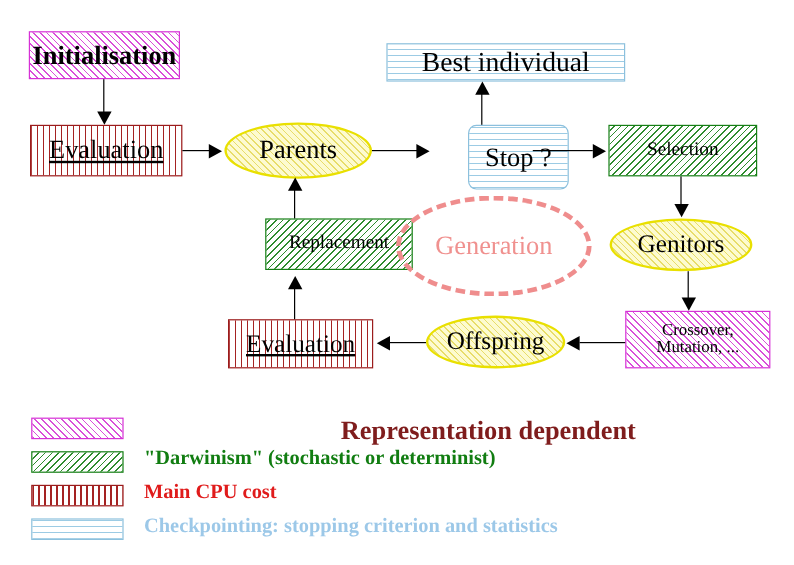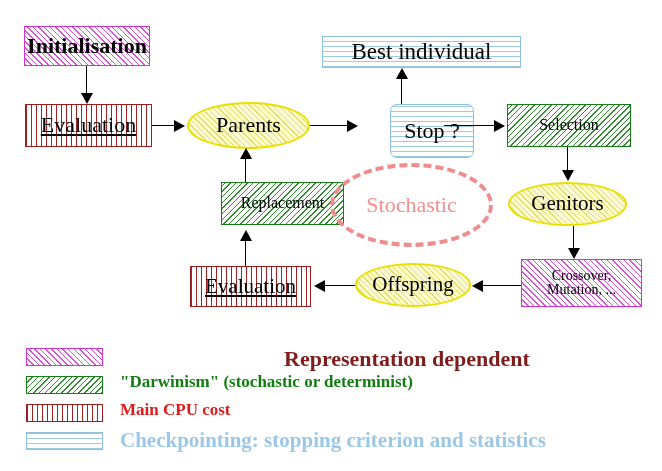--- a/index.html
+++ b/index.html
@@ -190,21 +190,21 @@
 
   <div class="node fill-red-vert" style="left:190px; top:266px; width:121px; height:41px; font-size:21px;">
     <span class="node-label">Evaluation</span>
   </div>
 
   <div class="node fill-green-diag" style="left:184px; top:182px; width:123px; height:43px; font-size:16px;margin-left:37px;">
     <span class="node-label">Replacement</span>
   </div>
 
   <div class="generation-ellipse" style="left:330px; top:163px; width:163px; height:84px; font-size:22px;">
-    <span class="node-label">Stochastic</span>
+    <span class="node-label">Generation</span>
   </div>
 
   <div class="edge edge-v" style="left:86px; top:66px; height:30px;"></div>
   <div class="arrow arrow-d" style="left:81px; top:93px;"></div>
 
   <div class="edge edge-h" style="left:152px; top:125px; width:27px;"></div>
   <div class="arrow arrow-r" style="left:174px; top:120px;"></div>
 
   <div class="edge edge-h" style="left:310px; top:125px; width:41px;"></div>
   <div class="arrow arrow-r" style="left:347px; top:120px;"></div>
@@ -236,15 +236,15 @@
   <div class="legend-swatch sw-magenta" style="left:26px; top:348px;"></div>
   <div class="legend-text" style="left:284px; top:346px; font-size:22px; color:#7f1d1d;">Representation dependent</div>
 
   <div class="legend-swatch sw-green" style="left:26px; top:376px;"></div>
   <div class="legend-text" style="left:120px; top:372px; font-size:17px; color:#117d11;">"Darwinism" (stochastic or determinist)</div>
 
   <div class="legend-swatch sw-red" style="left:26px; top:404px;"></div>
   <div class="legend-text" style="left:120px; top:400px; font-size:17px; color:#e01b1b;">Main CPU cost</div>
 
   <div class="legend-swatch sw-blue" style="left:26px; top:432px;"></div>
-  <div class="legend-text" style="left:120px; top:428px; font-size:21px; color:#9cc8e8;">Checkpointing: stopping criterion and statistics</div>
+  <div class="legend-text" style="left:120px; top:428px; font-size:17px; color:#9cc8e8;">Checkpointing: stopping criterion and statistics</div>
 
 </div>
 
 </body></html>

